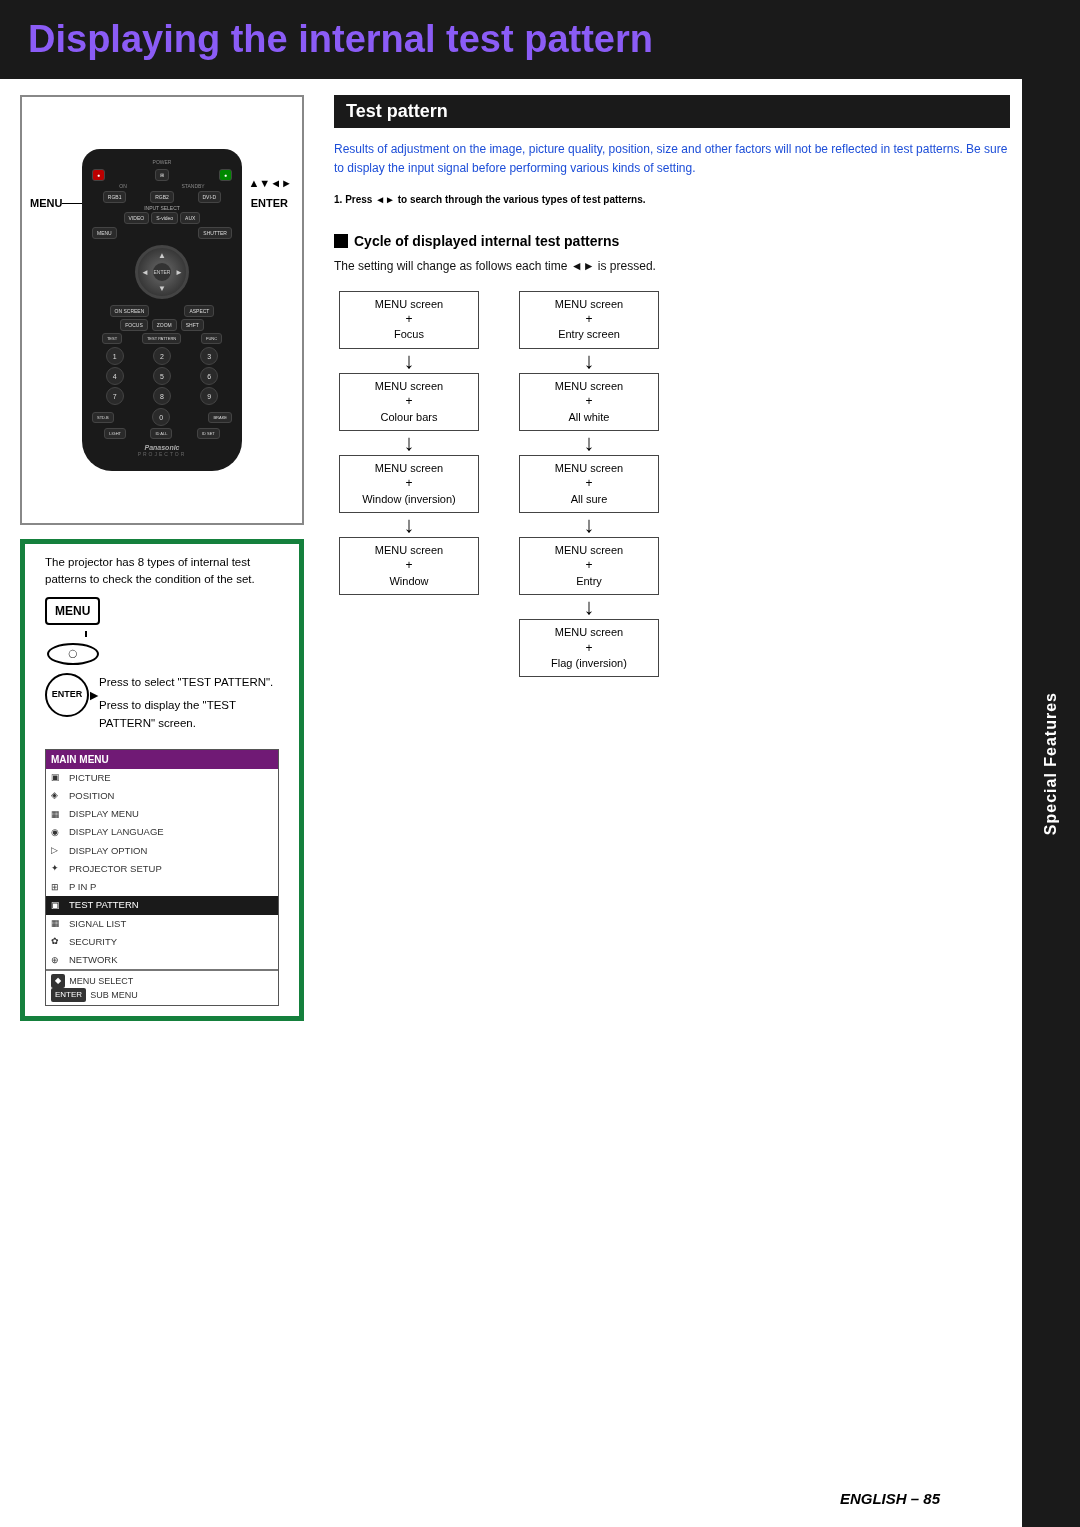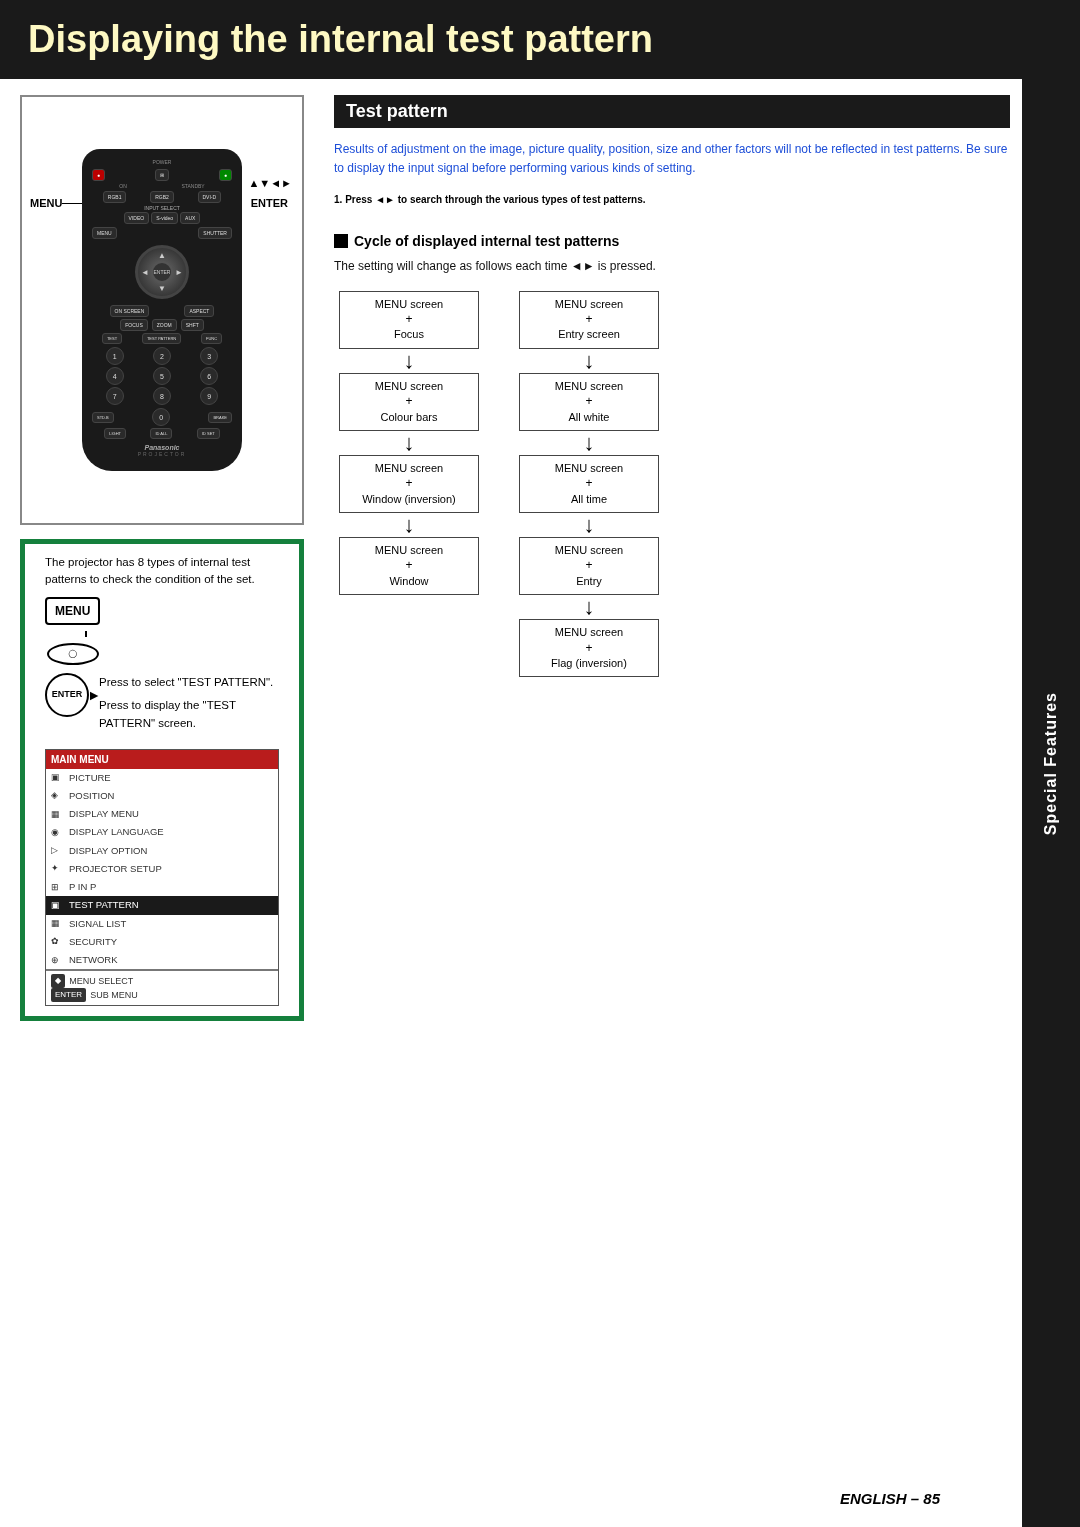--- a/index.html
+++ b/index.html
@@ -11,21 +11,21 @@
       font-size: 13px;
       color: #000;
     }
 
     
     .page-header {
       background: #1a1a1a;
       padding: 18px 28px 18px 28px;
     }
     .page-header h1 {
-      color: #fef9c3;
+      color: #8b5cf6;
       font-size: 38px;
       font-weight: bold;
       letter-spacing: 0px;
     }
 
     
     .main-content {
       display: flex;
       flex-direction: row;
       padding: 0;
@@ -264,21 +264,21 @@
     }
 
     
     .main-menu-table {
       border: 1px solid #555;
       width: 100%;
       font-size: 10px;
       border-collapse: collapse;
     }
     .main-menu-table .menu-header {
-      background: #b91c1c;
+      background: #701a75;
       color: #fff;
       padding: 2px 5px;
       font-size: 10px;
       font-weight: bold;
     }
     .main-menu-table .menu-item {
       padding: 2px 5px;
       display: flex;
       align-items: center;
       gap: 4px;
@@ -691,21 +691,21 @@
           <div class="flow-node">
             <span>MENU screen</span><br>
             <span class="flow-plus">+</span><br>
             <span>All white</span>
           </div>
           <div class="flow-v-arrow">↓</div>
 
           <div class="flow-node">
             <span>MENU screen</span><br>
             <span class="flow-plus">+</span><br>
-            <span>All time</span>
+            <span>All sure</span>
           </div>
           <div class="flow-v-arrow">↓</div>
 
           <div class="flow-node">
             <span>MENU screen</span><br>
             <span class="flow-plus">+</span><br>
             <span>Entry</span>
           </div>
           <div class="flow-v-arrow">↓</div>
 

